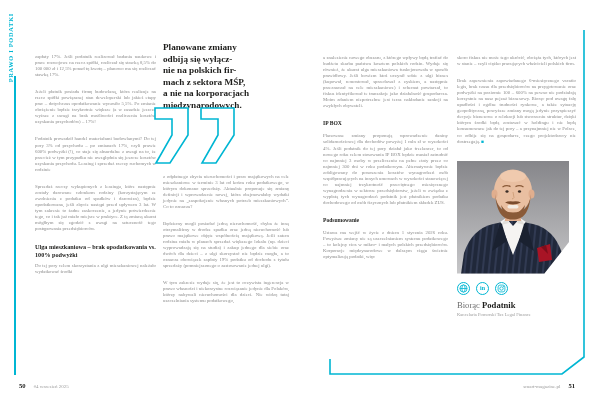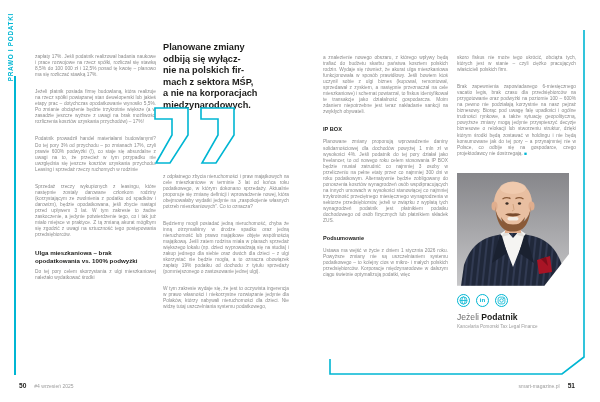--- a/index.html
+++ b/index.html
@@ -1,17 +1,17 @@
 <!DOCTYPE html>
 <html lang="pl"><head>
 <meta charset="utf-8">
 <style>
   html,body{margin:0;padding:0;background:#ffffff;}
   .spread{position:relative;width:600px;height:402px;background:#ffffff;
-    font-family:Liberation Sans, sans-serif;overflow:hidden;}
+    font-family:Liberation Serif, serif;overflow:hidden;}
   
   .vlabel{position:absolute;left:7px;top:13px;writing-mode:vertical-rl;
     transform:rotate(180deg);font-size:6.4px;font-weight:bold;letter-spacing:0.7px;
     color:#00b6d3;}
   .vline{position:absolute;left:14px;top:76px;width:1.6px;height:299px;background:#00b6d3;}
   
   .col{position:absolute;}
   .col-l1{left:35px;top:54px;width:121px;}
   .col-l2{left:163px;top:42px;width:126px;}
   .col-r1{left:323px;top:55px;width:125px;}
@@ -150,21 +150,21 @@
       </div>
       <div class="icon-circle">
         <svg width="9" height="9" viewBox="0 0 10 10">
           <rect x="1.2" y="1.2" width="7.6" height="7.6" rx="2.2" fill="none" stroke="#00b6d3" stroke-width="0.9"></rect>
           <circle cx="5" cy="5" r="1.9" fill="none" stroke="#00b6d3" stroke-width="0.9"></circle>
           <circle cx="7.4" cy="2.7" r="0.6" fill="#00b6d3"></circle>
         </svg>
       </div>
     </div>
 
-    <div class="author-name"><span>Jeżeli </span><b>Podatnik</b></div>
+    <div class="author-name"><span>Biorąc </span><b>Podatnik</b></div>
     <div class="author-affil">Kancelaria Pomorski Tax Legal Finance</div>
   </div>
 
   <svg class="frame-svg" width="600" height="402" viewBox="0 0 600 402">
     <polyline points="584,30 584,357 562,374 330,374 330,359" fill="none" stroke="#00b6d3" stroke-width="1.6"></polyline>
   </svg>
 
   <div class="footer footer-left">
     <span class="pageno">50</span><span class="issue">#4 wrzesień 2025</span>
   </div>

